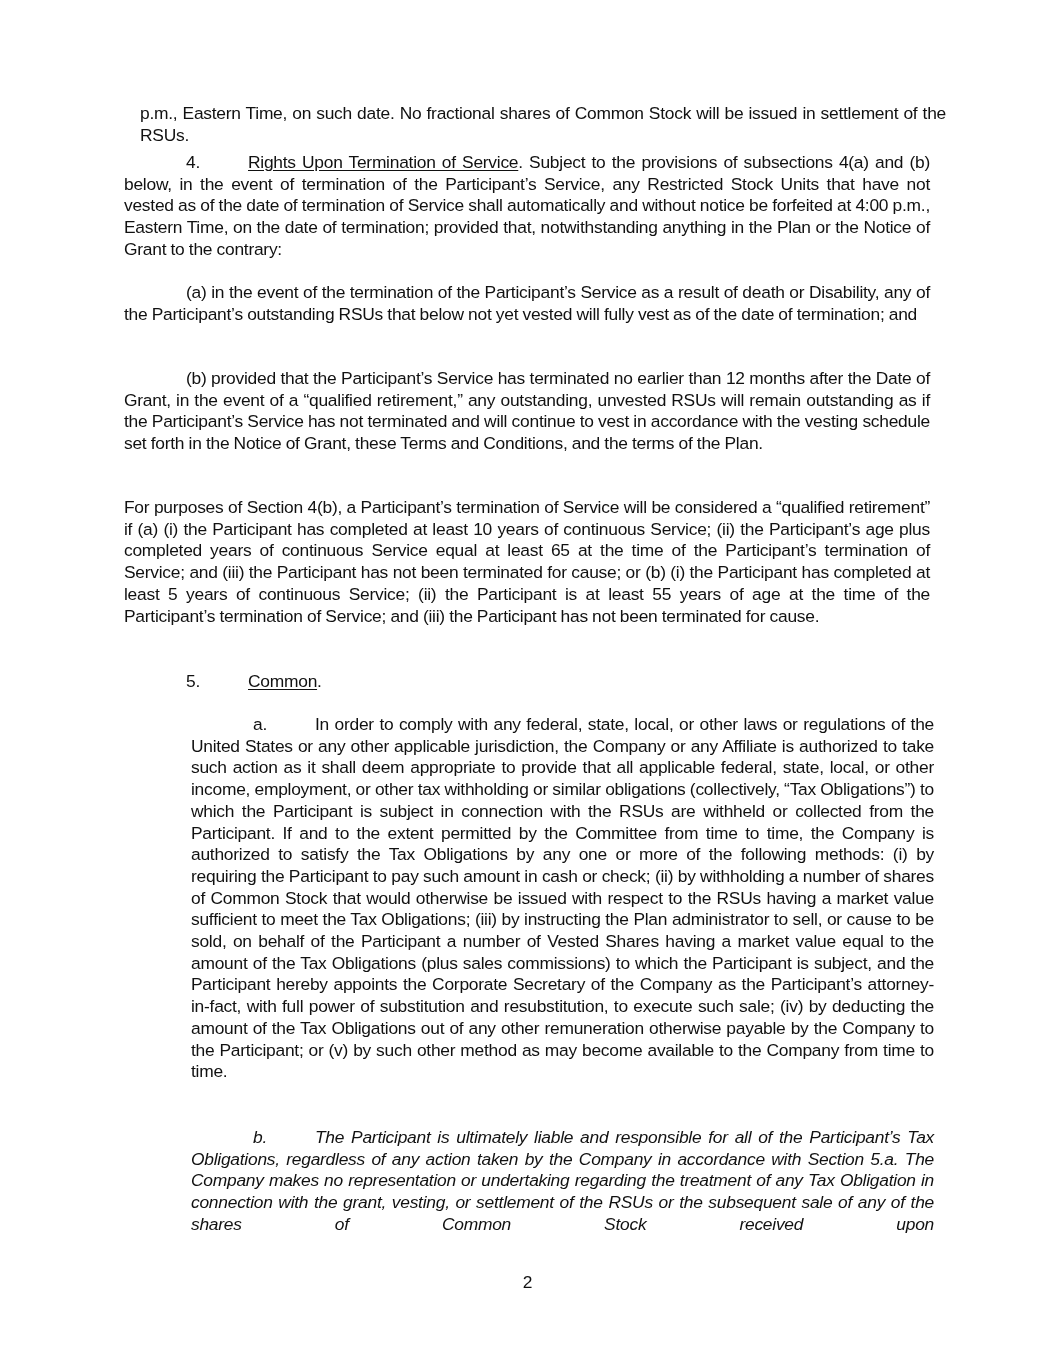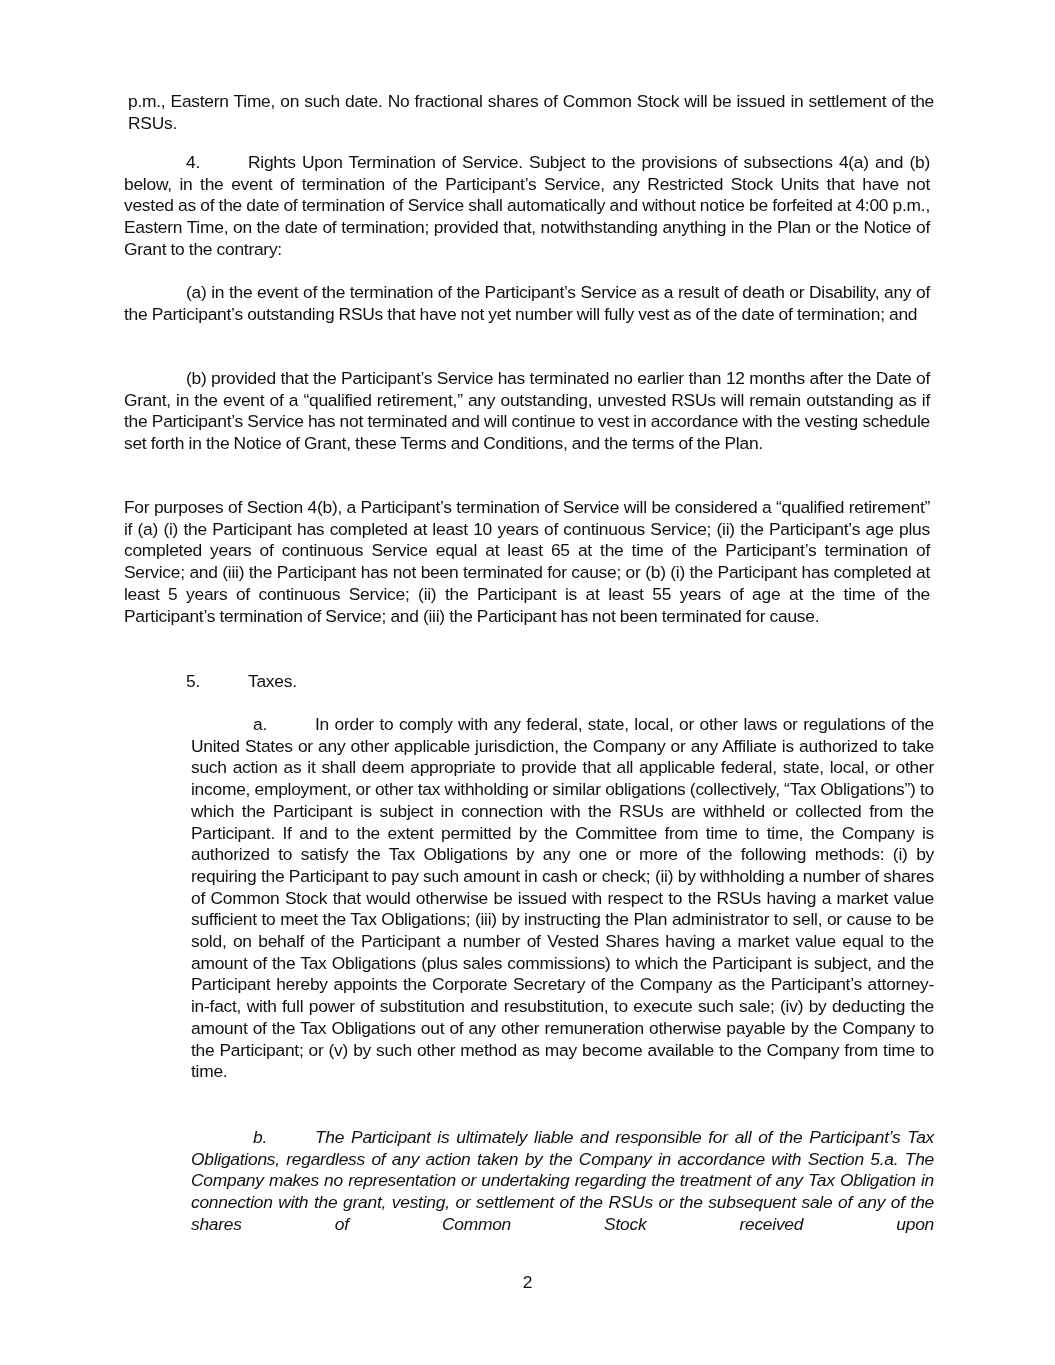--- a/index.html
+++ b/index.html
@@ -14,43 +14,43 @@
     font-size: 17.4px;
     line-height: 21.7px;
     text-align: justify;
     letter-spacing: -0.25px;
     word-spacing: -0.3px;
   }
   .full { left: 124px; width: 806px; }
   .indented { left: 191px; width: 743px; }
   .ind1 { display: inline-block; width: 62px; }
   .num { display: inline-block; width: 62px; }
-  .u { text-underline-offset: 2px; }
+  .u { text-decoration: underline; text-underline-offset: 2px; }
   .last-left { text-align-last: left; }
   .just-last { text-align-last: justify; font-style: italic; }
   .page-number {
     position: absolute; left: 0; width: 1055px; top: 1272px;
     text-align: center; font-size: 17.4px; line-height: 21.7px;
   }
 </style>
 </head>
 <body>
 
 <div class="page">
 
-  <p class="block full last-left" style="top:87px; margin:4px;">p.m., Eastern Time, on such date. No fractional shares of Common Stock will be issued in settlement of the RSUs.</p>
+  <p class="block full last-left" style="top:87px; margin:16px;">p.m., Eastern Time, on such date. No fractional shares of Common Stock will be issued in settlement of the RSUs.</p>
 
   <p class="block full last-left" style="top:152px; margin:0;"><span class="ind1"></span><span class="num">4.</span><span class="u">Rights Upon Termination of Service</span><span>. Subject to the provisions of subsections 4(a) and (b) below, in the event of termination of the Participant’s Service, any Restricted Stock Units that have not vested as of the date of termination of Service shall automatically and without notice be forfeited at 4:00 p.m., Eastern Time, on the date of termination; provided that, notwithstanding anything in the Plan or the Notice of Grant to the contrary:</span></p>
 
-  <p class="block full last-left" style="top:282px; margin:0;"><span class="ind1"></span><span>(a) in the event of the termination of the Participant’s Service as a result of death or Disability, any of the Participant’s outstanding RSUs that have not yet number will fully vest as of the date of termination; and</span></p>
+  <p class="block full last-left" style="top:282px; margin:0;"><span class="ind1"></span><span>(a) in the event of the termination of the Participant’s Service as a result of death or Disability, any of the Participant’s outstanding RSUs that below not yet vested will fully vest as of the date of termination; and</span></p>
 
   <p class="block full last-left" style="top:368px; margin:0;"><span class="ind1"></span><span>(b) provided that the Participant’s Service has terminated no earlier than 12 months after the Date of Grant, in the event of a “qualified retirement,” any outstanding, unvested RSUs will remain outstanding as if the Participant’s Service has not terminated and will continue to vest in accordance with the vesting schedule set forth in the Notice of Grant, these Terms and Conditions, and the terms of the Plan.</span></p>
 
   <p class="block full last-left" style="top:497px; margin:0;">For purposes of Section 4(b), a Participant’s termination of Service will be considered a “qualified retirement” if (a) (i) the Participant has completed at least 10 years of continuous Service; (ii) the Participant’s age plus completed years of continuous Service equal at least 65 at the time of the Participant’s termination of Service; and (iii) the Participant has not been terminated for cause; or (b) (i) the Participant has completed at least 5 years of continuous Service; (ii) the Participant is at least 55 years of age at the time of the Participant’s termination of Service; and (iii) the Participant has not been terminated for cause.</p>
 
-  <p class="block full last-left" style="top:671px; margin:0;"><span class="ind1"></span><span class="num">5.</span><span class="u">Taxes</span><span>.</span></p>
+  <p class="block full last-left" style="top:671px; margin:0;"><span class="ind1"></span><span class="num">5.</span><span class="u">Common</span><span>.</span></p>
 
   <p class="block indented last-left" style="top:714px; margin:0;"><span class="ind1"></span><span class="num">a.</span><span>In order to comply with any federal, state, local, or other laws or regulations of the United States or any other applicable jurisdiction, the Company or any Affiliate is authorized to take such action as it shall deem appropriate to provide that all applicable federal, state, local, or other income, employment, or other tax withholding or similar obligations (collectively, “Tax Obligations”) to which the Participant is subject in connection with the RSUs are withheld or collected from the Participant. If and to the extent permitted by the Committee from time to time, the Company is authorized to satisfy the Tax Obligations by any one or more of the following methods: (i) by requiring the Participant to pay such amount in cash or check; (ii) by withholding a number of shares of Common Stock that would otherwise be issued with respect to the RSUs having a market value sufficient to meet the Tax Obligations; (iii) by instructing the Plan administrator to sell, or cause to be sold, on behalf of the Participant a number of Vested Shares having a market value equal to the amount of the Tax Obligations (plus sales commissions) to which the Participant is subject, and the Participant hereby appoints the Corporate Secretary of the Company as the Participant’s attorney-in-fact, with full power of substitution and resubstitution, to execute such sale; (iv) by deducting the amount of the Tax Obligations out of any other remuneration otherwise payable by the Company to the Participant; or (v) by such other method as may become available to the Company from time to time.</span></p>
 
   <p class="block indented just-last" style="top:1127px; margin:0;"><span class="ind1"></span><span class="num">b.</span><span>The Participant is ultimately liable and responsible for all of the Participant’s Tax Obligations, regardless of any action taken by the Company in accordance with Section 5.a. The Company makes no representation or undertaking regarding the treatment of any Tax Obligation in connection with the grant, vesting, or settlement of the RSUs or the subsequent sale of any of the shares of Common Stock received upon</span></p>
 
   <div class="page-number">2</div>
 </div>
 
 </body></html>

